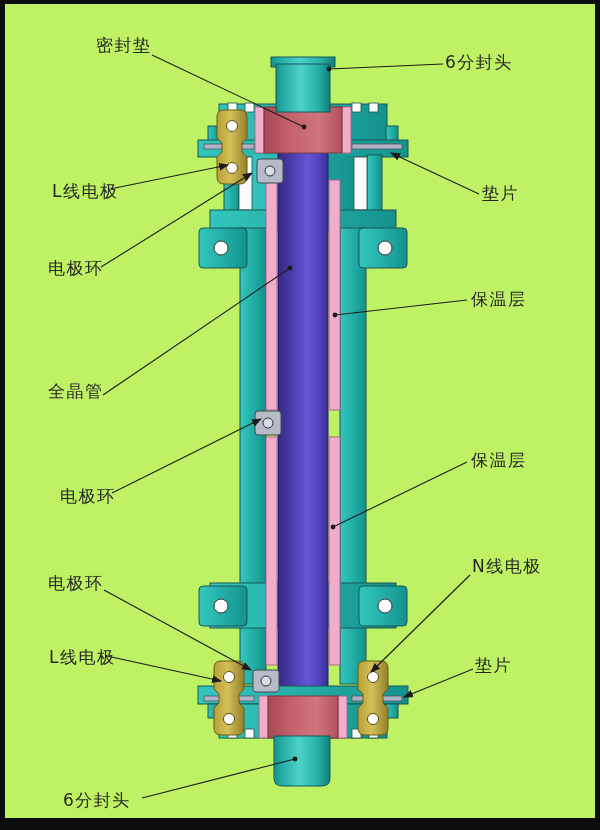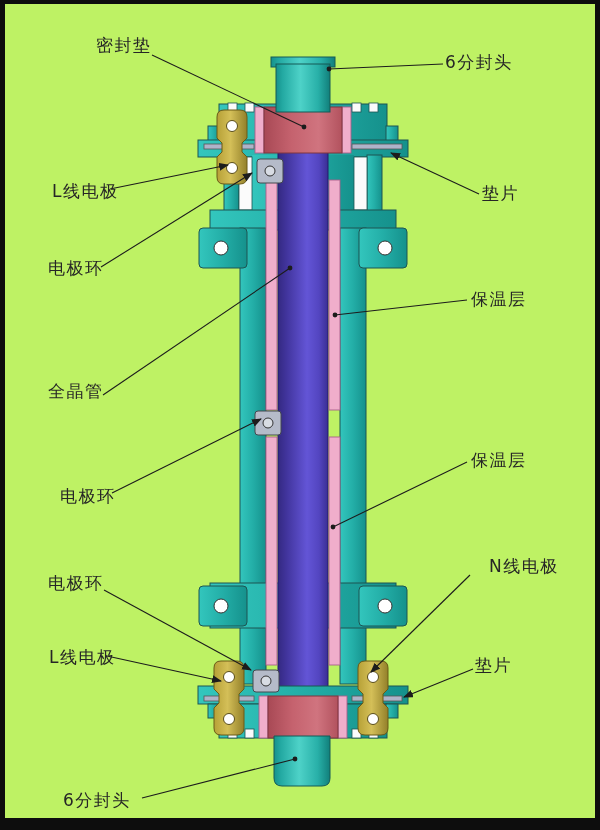--- a/index.html
+++ b/index.html
@@ -197,19 +197,19 @@
 
   <div class="lbl" style="left:91px;top:32px;">密封垫</div>
   <div class="lbl" style="left:440px;top:49px;">6分封头</div>
   <div class="lbl" style="left:47px;top:178px;">L线电极</div>
   <div class="lbl" style="left:477px;top:180px;">垫片</div>
   <div class="lbl" style="left:43px;top:255px;">电极环</div>
   <div class="lbl" style="left:466px;top:286px;">保温层</div>
   <div class="lbl" style="left:43px;top:378px;">全晶管</div>
   <div class="lbl" style="left:55px;top:483px;">电极环</div>
   <div class="lbl" style="left:466px;top:447px;">保温层</div>
-  <div class="lbl" style="left:484px;top:553px;">N线电极</div>
+  <div class="lbl" style="left:467px;top:553px;">N线电极</div>
   <div class="lbl" style="left:43px;top:570px;">电极环</div>
   <div class="lbl" style="left:44px;top:644px;">L线电极</div>
   <div class="lbl" style="left:470px;top:652px;">垫片</div>
   <div class="lbl" style="left:58px;top:787px;">6分封头</div>
 
 </div>
 
 </body></html>

